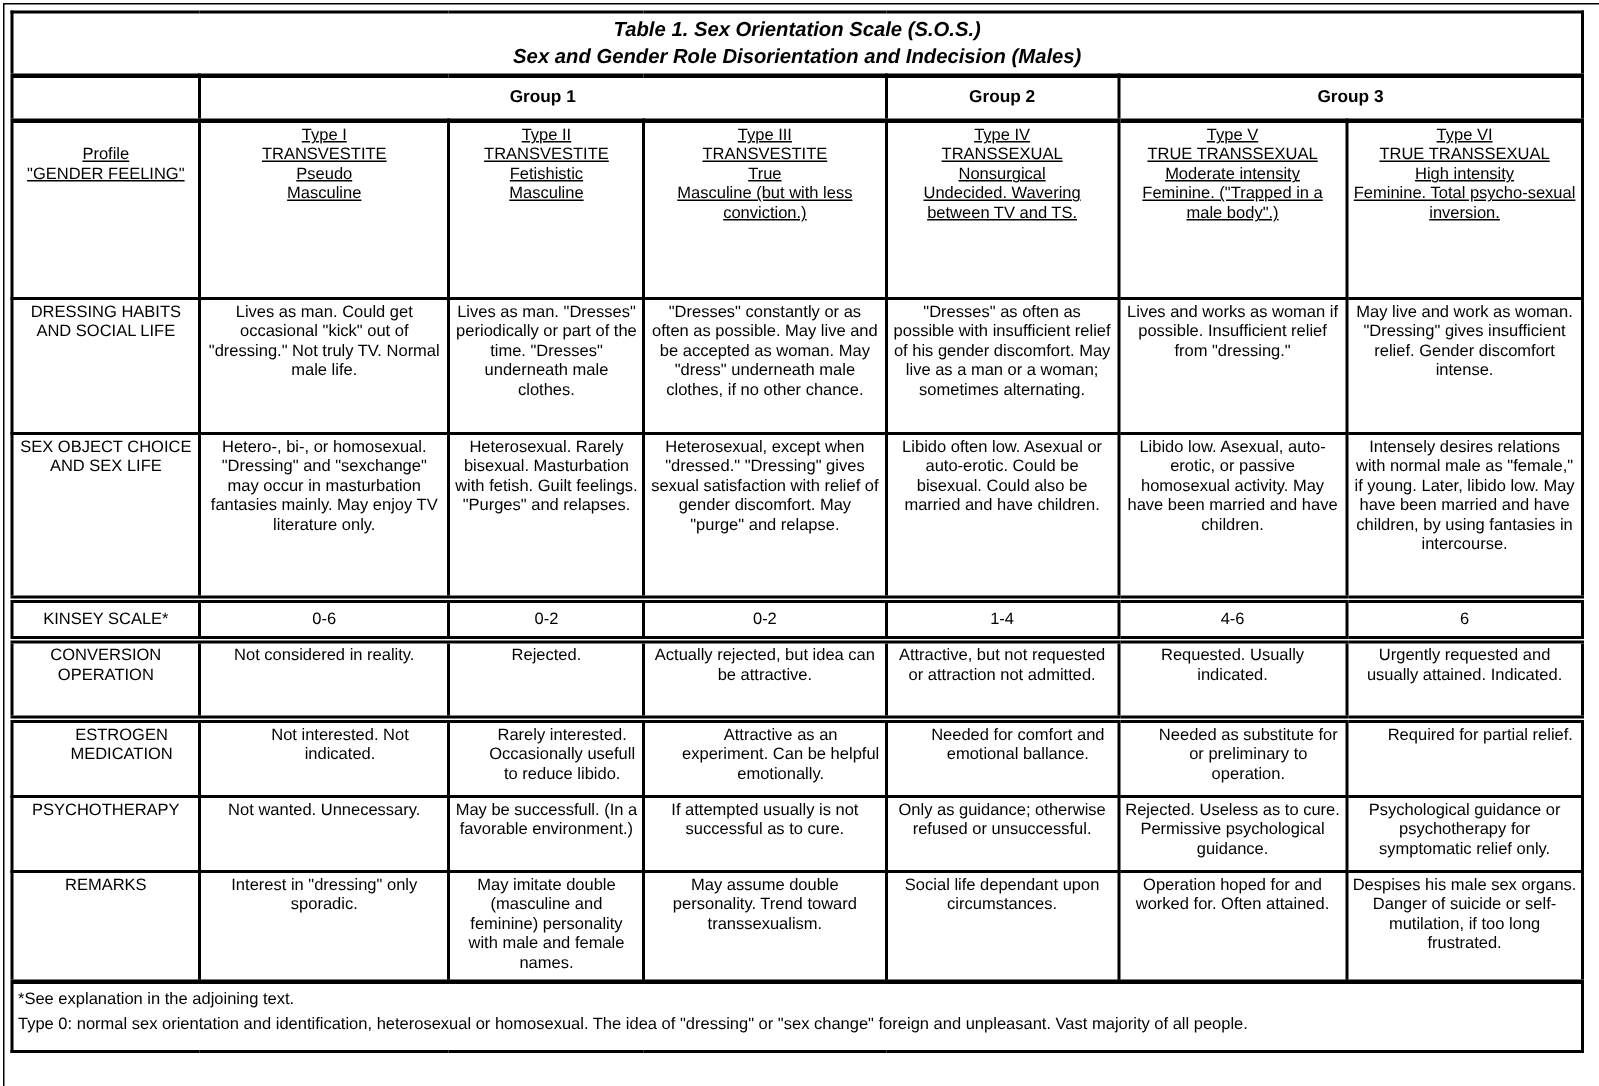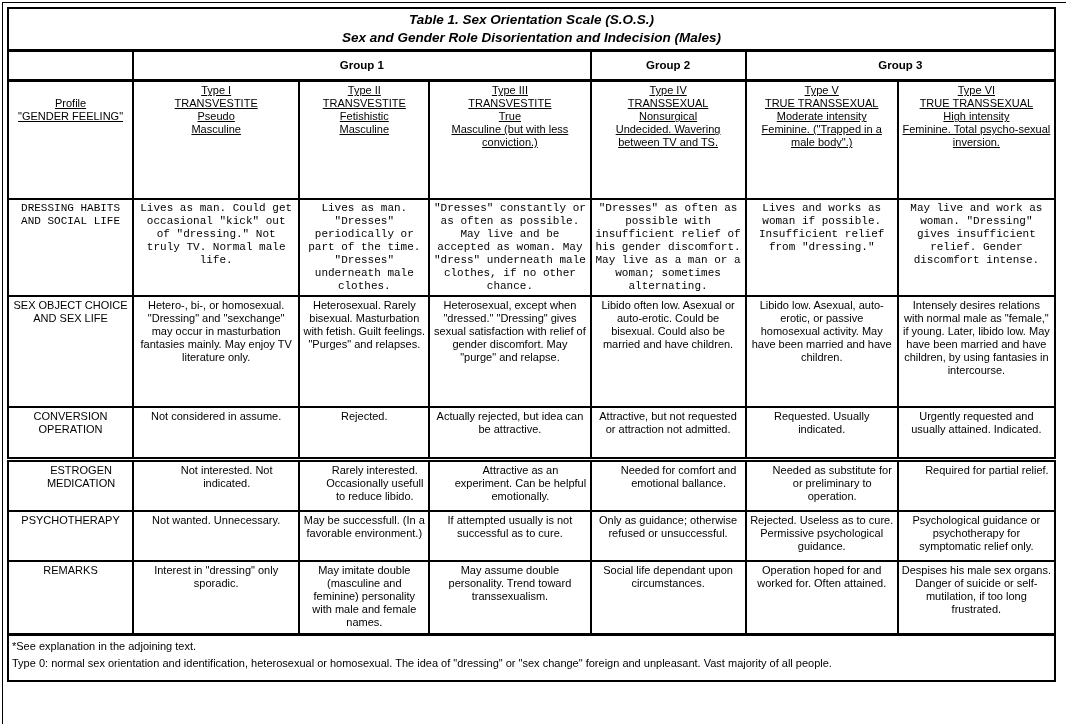--- a/index.html
+++ b/index.html
@@ -51,21 +51,21 @@
   }
   tr.r-groups { height: 30px; }
   tr.r-groups td {
     border-bottom: 3px solid #000;
     vertical-align: middle;
     font-weight: bold;
     font-size: 11.5px;
     text-align: center;
   }
   tr.r-profile { height: 118px; }
-  tr.r-dressing { height: 90px; font-family: Liberation Mono, monospace; }
+  tr.r-dressing { height: 90px; }
   tr.r-sexobj { height: 111px; }
   tr.r-kinsey { height: 27px; }
   tr.r-kinsey td {
     border-top: 5px double #000;
     border-bottom: 5px double #000;
     vertical-align: middle;
   }
   tr.r-conversion { height: 53px; }
   tr.r-estrogen { height: 51px; }
   tr.r-estrogen td { border-top: 5px double #000; padding-left: 24px; }
@@ -191,24 +191,33 @@
     <tr class="r-sexobj">
       <td>SEX OBJECT CHOICE AND SEX LIFE</td>
       <td>Hetero-, bi-, or homosexual. "Dressing" and "sexchange" may occur in masturbation fantasies mainly. May enjoy TV literature only.</td>
       <td>Heterosexual. Rarely bisexual. Masturbation with fetish. Guilt feelings. "Purges" and relapses.</td>
       <td class="col-t3">Heterosexual, except when "dressed." "Dressing" gives sexual satisfaction with relief of gender discomfort. May "purge" and relapse.</td>
       <td class="col-t4">Libido often low. Asexual or auto-erotic. Could be bisexual. Could also be married and have children.</td>
       <td class="col-t5">Libido low. Asexual, auto-erotic, or passive homosexual activity. May have been married and have children.</td>
       <td>Intensely desires relations with normal male as "female," if young. Later, libido low. May have been married and have children, by using fantasies in intercourse.</td>
     </tr>
 
+    <tr class="r-kinsey">
+      <td>KINSEY SCALE*</td>
+      <td>0-6</td>
+      <td>0-2</td>
+      <td class="col-t3">0-2</td>
+      <td class="col-t4">1-4</td>
+      <td class="col-t5">4-6</td>
+      <td>6</td>
+    </tr>
 
     <tr class="r-conversion">
       <td>CONVERSION OPERATION</td>
-      <td>Not considered in assume.</td>
+      <td>Not considered in reality.</td>
       <td>Rejected.</td>
       <td class="col-t3">Actually rejected, but idea can be attractive.</td>
       <td class="col-t4">Attractive, but not requested or attraction not admitted.</td>
       <td class="col-t5">Requested. Usually indicated.</td>
       <td>Urgently requested and usually attained. Indicated.</td>
     </tr>
 
     <tr class="r-estrogen">
       <td>ESTROGEN MEDICATION</td>
       <td>Not interested. Not indicated.</td>

